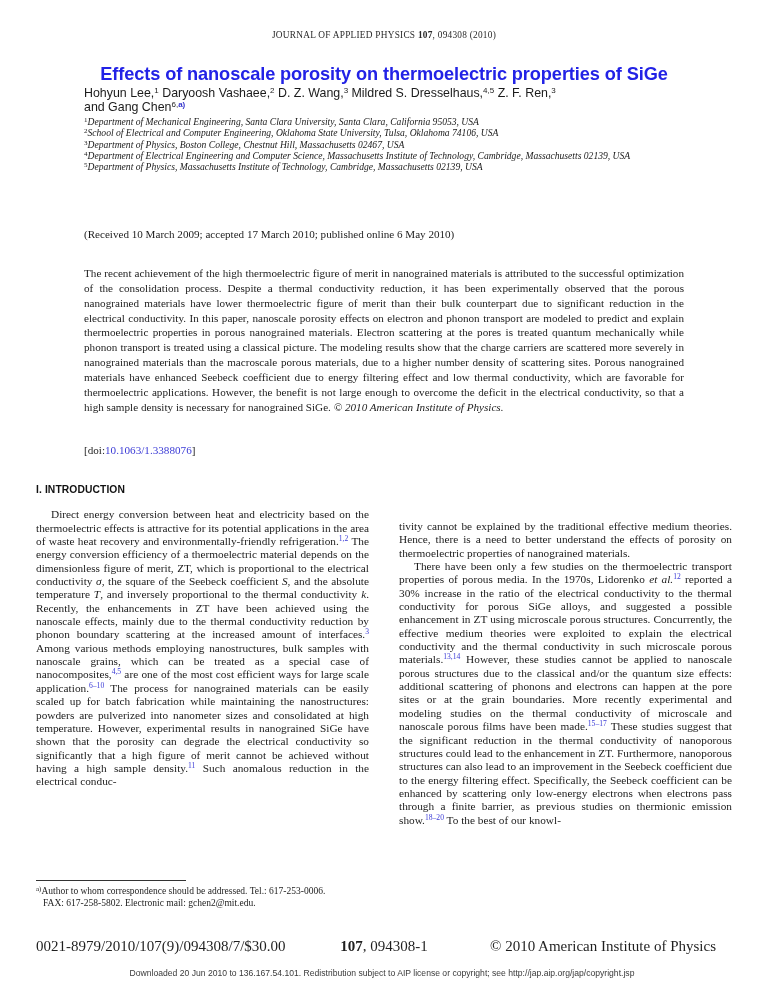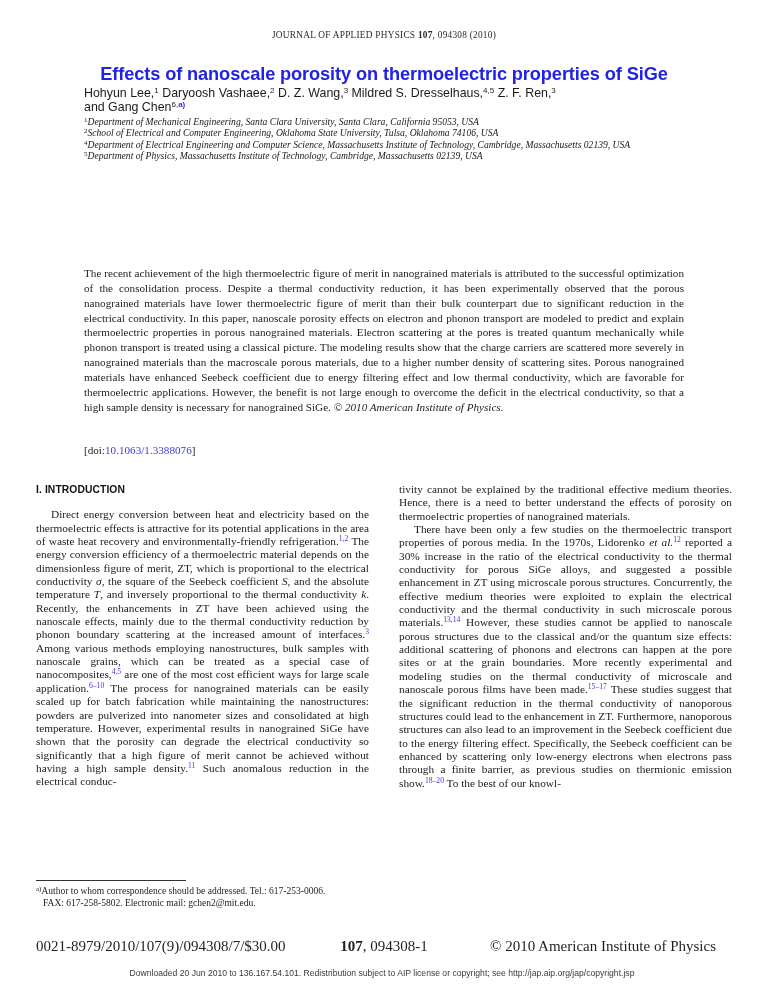--- a/index.html
+++ b/index.html
@@ -144,21 +144,21 @@
     font-size: 10.3px;
     font-weight: bold;
     color: #111;
     margin: 0 0 12px 0;
     letter-spacing: 0.1px;
   }
   .col p {
     margin: 0;
     text-indent: 15px;
   }
-  .col p.cont { text-indent: 0; }
+  .col p.cont { text-indent: 0; margin-top: 37px; }
   .col sup {
     font-size: 7.6px;
     vertical-align: 0.52em;
     line-height: 0;
     color: #3a3ad6;
   }
   .col i { font-style: italic; }
 
   
   .footnote-wrap {
@@ -222,24 +222,26 @@
 
   <h1 class="article-title">Effects of nanoscale porosity on thermoelectric properties of SiGe</h1>
 
   <div class="authors">
     <span>Hohyun Lee,</span><sup>1</sup><span> Daryoosh Vashaee,</span><sup>2</sup><span> D. Z. Wang,</span><sup>3</sup><span> Mildred S. Dresselhaus,</span><sup>4,5</sup><span> Z. F. Ren,</span><sup>3</sup><br><span>and Gang Chen</span><sup>6,</sup><sup class="corr">a)</sup>
   </div>
 
   <div class="affiliations">
     <span class="aff"><sup>1</sup><span>Department of Mechanical Engineering, Santa Clara University, Santa Clara, California 95053, USA</span></span>
     <span class="aff"><sup>2</sup><span>School of Electrical and Computer Engineering, Oklahoma State University, Tulsa, Oklahoma 74106, USA</span></span>
+    <span class="aff"><sup>3</sup><span>Department of Physics, Boston College, Chestnut Hill, Massachusetts 02467, USA</span></span>
     <span class="aff"><sup>4</sup><span>Department of Electrical Engineering and Computer Science, Massachusetts Institute of Technology, Cambridge, Massachusetts 02139, USA</span></span>
     <span class="aff"><sup>5</sup><span>Department of Physics, Massachusetts Institute of Technology, Cambridge, Massachusetts 02139, USA</span></span>
   </div>
 
+  <div class="received">(Received 10 March 2009; accepted 17 March 2010; published online 6 May 2010)</div>
 
   <div class="abstract"><span>The recent achievement of the high thermoelectric figure of merit in nanograined materials is attributed to the successful optimization of the consolidation process. Despite a thermal conductivity reduction, it has been experimentally observed that the porous nanograined materials have lower thermoelectric figure of merit than their bulk counterpart due to significant reduction in the electrical conductivity. In this paper, nanoscale porosity effects on electron and phonon transport are modeled to predict and explain thermoelectric properties in porous nanograined materials. Electron scattering at the pores is treated quantum mechanically while phonon transport is treated using a classical picture. The modeling results show that the charge carriers are scattered more severely in nanograined materials than the macroscale porous materials, due to a higher number density of scattering sites. Porous nanograined materials have enhanced Seebeck coefficient due to energy filtering effect and low thermal conductivity, which are favorable for thermoelectric applications. However, the benefit is not large enough to overcome the deficit in the electrical conductivity, so that a high sample density is necessary for nanograined SiGe. </span><span class="copy">© 2010 American Institute of Physics.</span></div>
 
   <div class="doi-line"><span>[doi:</span><span class="doi-link">10.1063/1.3388076</span><span>]</span></div>
 
   <div class="col col-left">
     <div class="section-head">I. INTRODUCTION</div>
     <p><span>Direct energy conversion between heat and electricity based on the thermoelectric effects is attractive for its potential applications in the area of waste heat recovery and environmentally-friendly refrigeration.</span><sup>1,2</sup><span> The energy conversion efficiency of a thermoelectric material depends on the dimensionless figure of merit, ZT, which is proportional to the electrical conductivity </span><i>σ</i><span>, the square of the Seebeck coefficient </span><i>S</i><span>, and the absolute temperature </span><i>T</i><span>, and inversely proportional to the thermal conductivity </span><i>k</i><span>. Recently, the enhancements in ZT have been achieved using the nanoscale effects, mainly due to the thermal conductivity reduction by phonon boundary scattering at the increased amount of interfaces.</span><sup>3</sup><span> Among various methods employing nanostructures, bulk samples with nanoscale grains, which can be treated as a special case of nanocomposites,</span><sup>4,5</sup><span> are one of the most cost efficient ways for large scale application.</span><sup>6–10</sup><span> The process for nanograined materials can be easily scaled up for batch fabrication while maintaining the nanostructures: powders are pulverized into nanometer sizes and consolidated at high temperature. However, experimental results in nanograined SiGe have shown that the porosity can degrade the electrical conductivity so significantly that a high figure of merit cannot be achieved without having a high sample density.</span><sup>11</sup><span> Such anomalous reduction in the electrical conduc-</span></p>
   </div>
 

